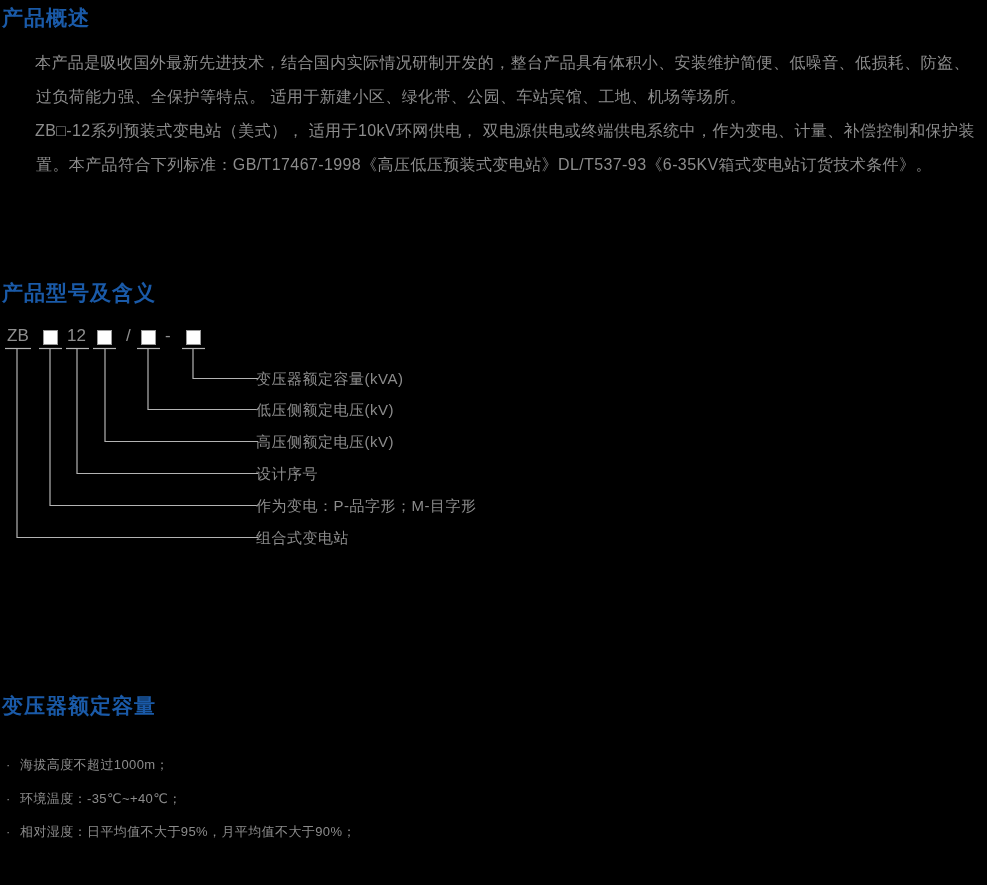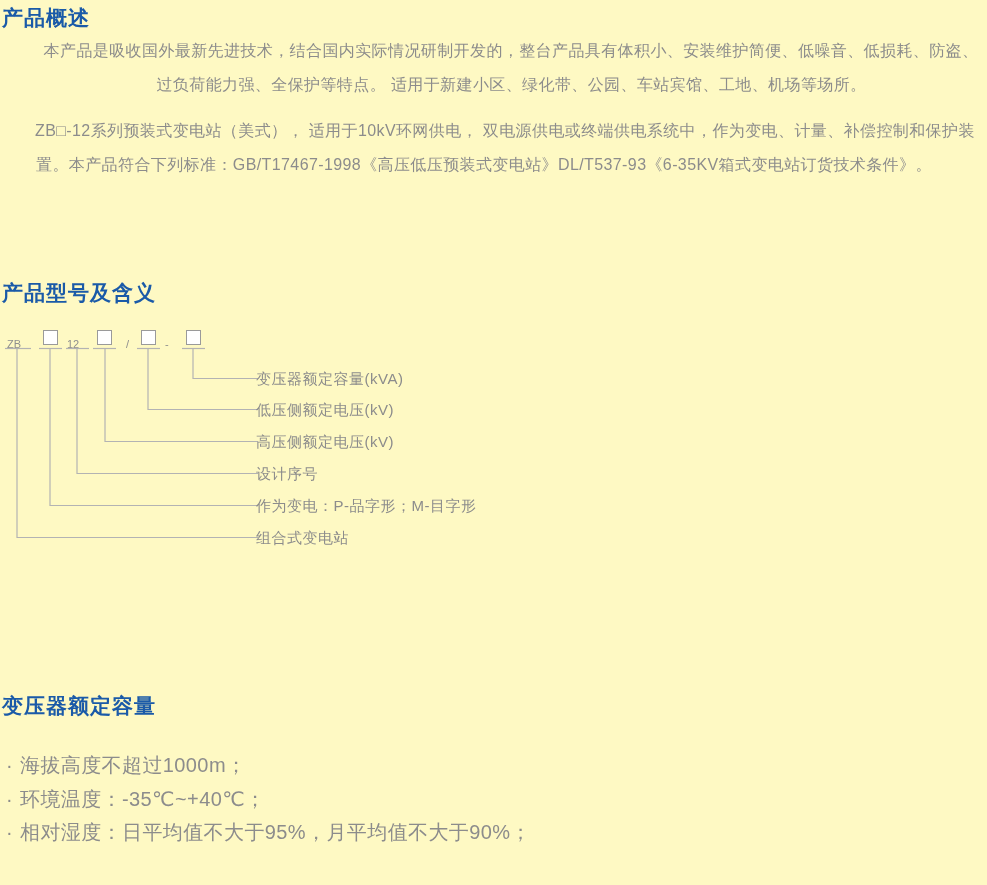--- a/index.html
+++ b/index.html
@@ -3,55 +3,55 @@
 <meta charset="utf-8">
 <style>
   * { margin: 0; padding: 0; box-sizing: border-box; }
   html, body { background: #ffffff; }
   body {
     width: 987px; height: 885px;
     font-family: "Liberation Sans", "DejaVu Sans", sans-serif;
     position: relative; overflow: hidden;
     color: #8c8c8c;
   }
-  .page { position: absolute; left: 0; top: 0; width: 987px; height: 885px; background: #fef9c3; }
+  .page { position: absolute; left: 0; top: 0; width: 987px; height: 885px; background: #000000; }
 
   .section-title {
     position: absolute; left: 2px;
     font-size: 21px; font-weight: bold; color: #1a5aa8;
     letter-spacing: 1px; line-height: 24px;
   }
   #title-overview { top: 6px; }
   #title-model { top: 281px; }
   #title-environment { top: 694px; }
 
   .para { position: absolute; left: 0; width: 987px; font-size: 16px; color: #8c8c8c; }
   .para .line { line-height: 34px; white-space: pre; letter-spacing: 0.4px; padding-left: 36px; }
   .para .line.indent { padding-left: 35px; }
-  #para-1 { top: 34px; text-align: center; }
+  #para-1 { top: 46px; }
   #para-2 { top: 114px; }
 
   
   .diagram { position: absolute; left: 0; top: 325px; width: 620px; height: 235px; }
   .diagram svg { position: absolute; left: 0; top: 0; }
   .model-seg {
-    position: absolute; top: 8px; font-size: 11px; color: #8f8f8f;
+    position: absolute; top: 0px; font-size: 17px; color: #8f8f8f;
     line-height: 22px;
   }
   .model-box {
     position: absolute; top: 5px; width: 15px; height: 15px;
     border: 1px solid #9a9a9a; background: #ffffff;
   }
   .diagram-label {
     position: absolute; left: 256px; font-size: 15px; color: #8c8c8c;
     line-height: 19px; white-space: pre; letter-spacing: 0.5px;
   }
 
   .env-list { position: absolute; left: 6px; top: 755px; width: 970px; list-style: none; }
-  .env-item { height: 20px; line-height: 20px; margin-bottom: 13.5px; font-size: 20px; color: #8c8c8c; white-space: pre; letter-spacing: 0.4px; }
+  .env-item { height: 20px; line-height: 20px; margin-bottom: 13.5px; font-size: 13px; color: #8c8c8c; white-space: pre; letter-spacing: 0.4px; }
   .bullet-dot { display: inline-block; width: 14px; color: #8c8c8c; }
 </style>
 </head>
 <body>
 
 <div class="page">
 
   <h1 class="section-title" id="title-overview">产品概述</h1>
 
   <div class="para" id="para-1">

